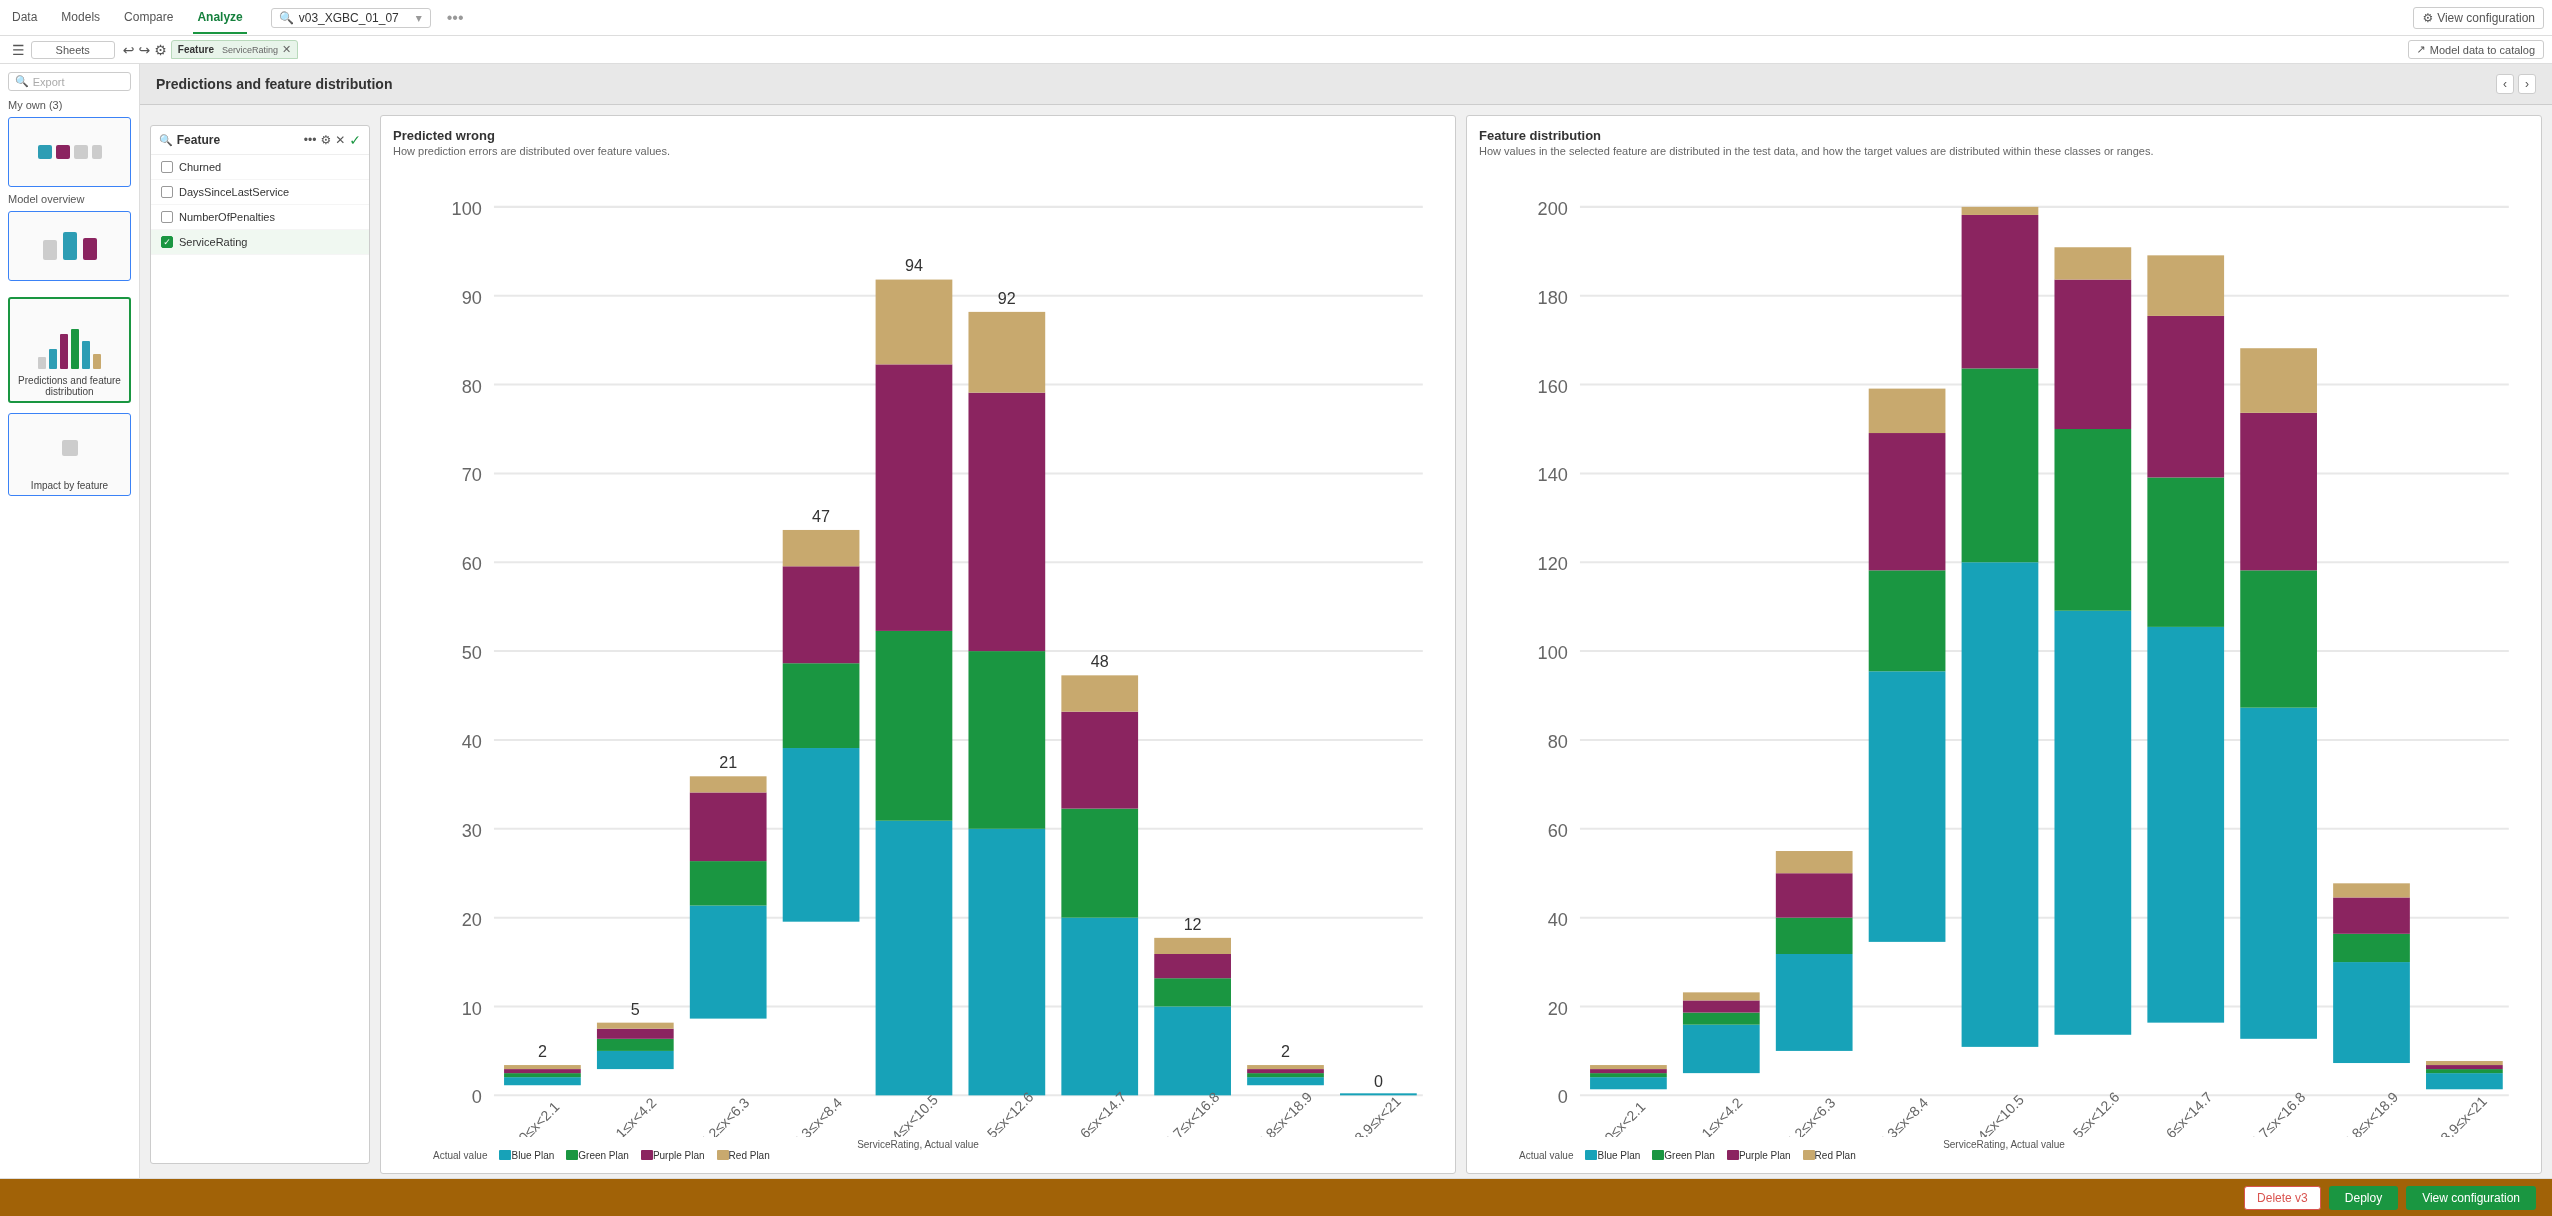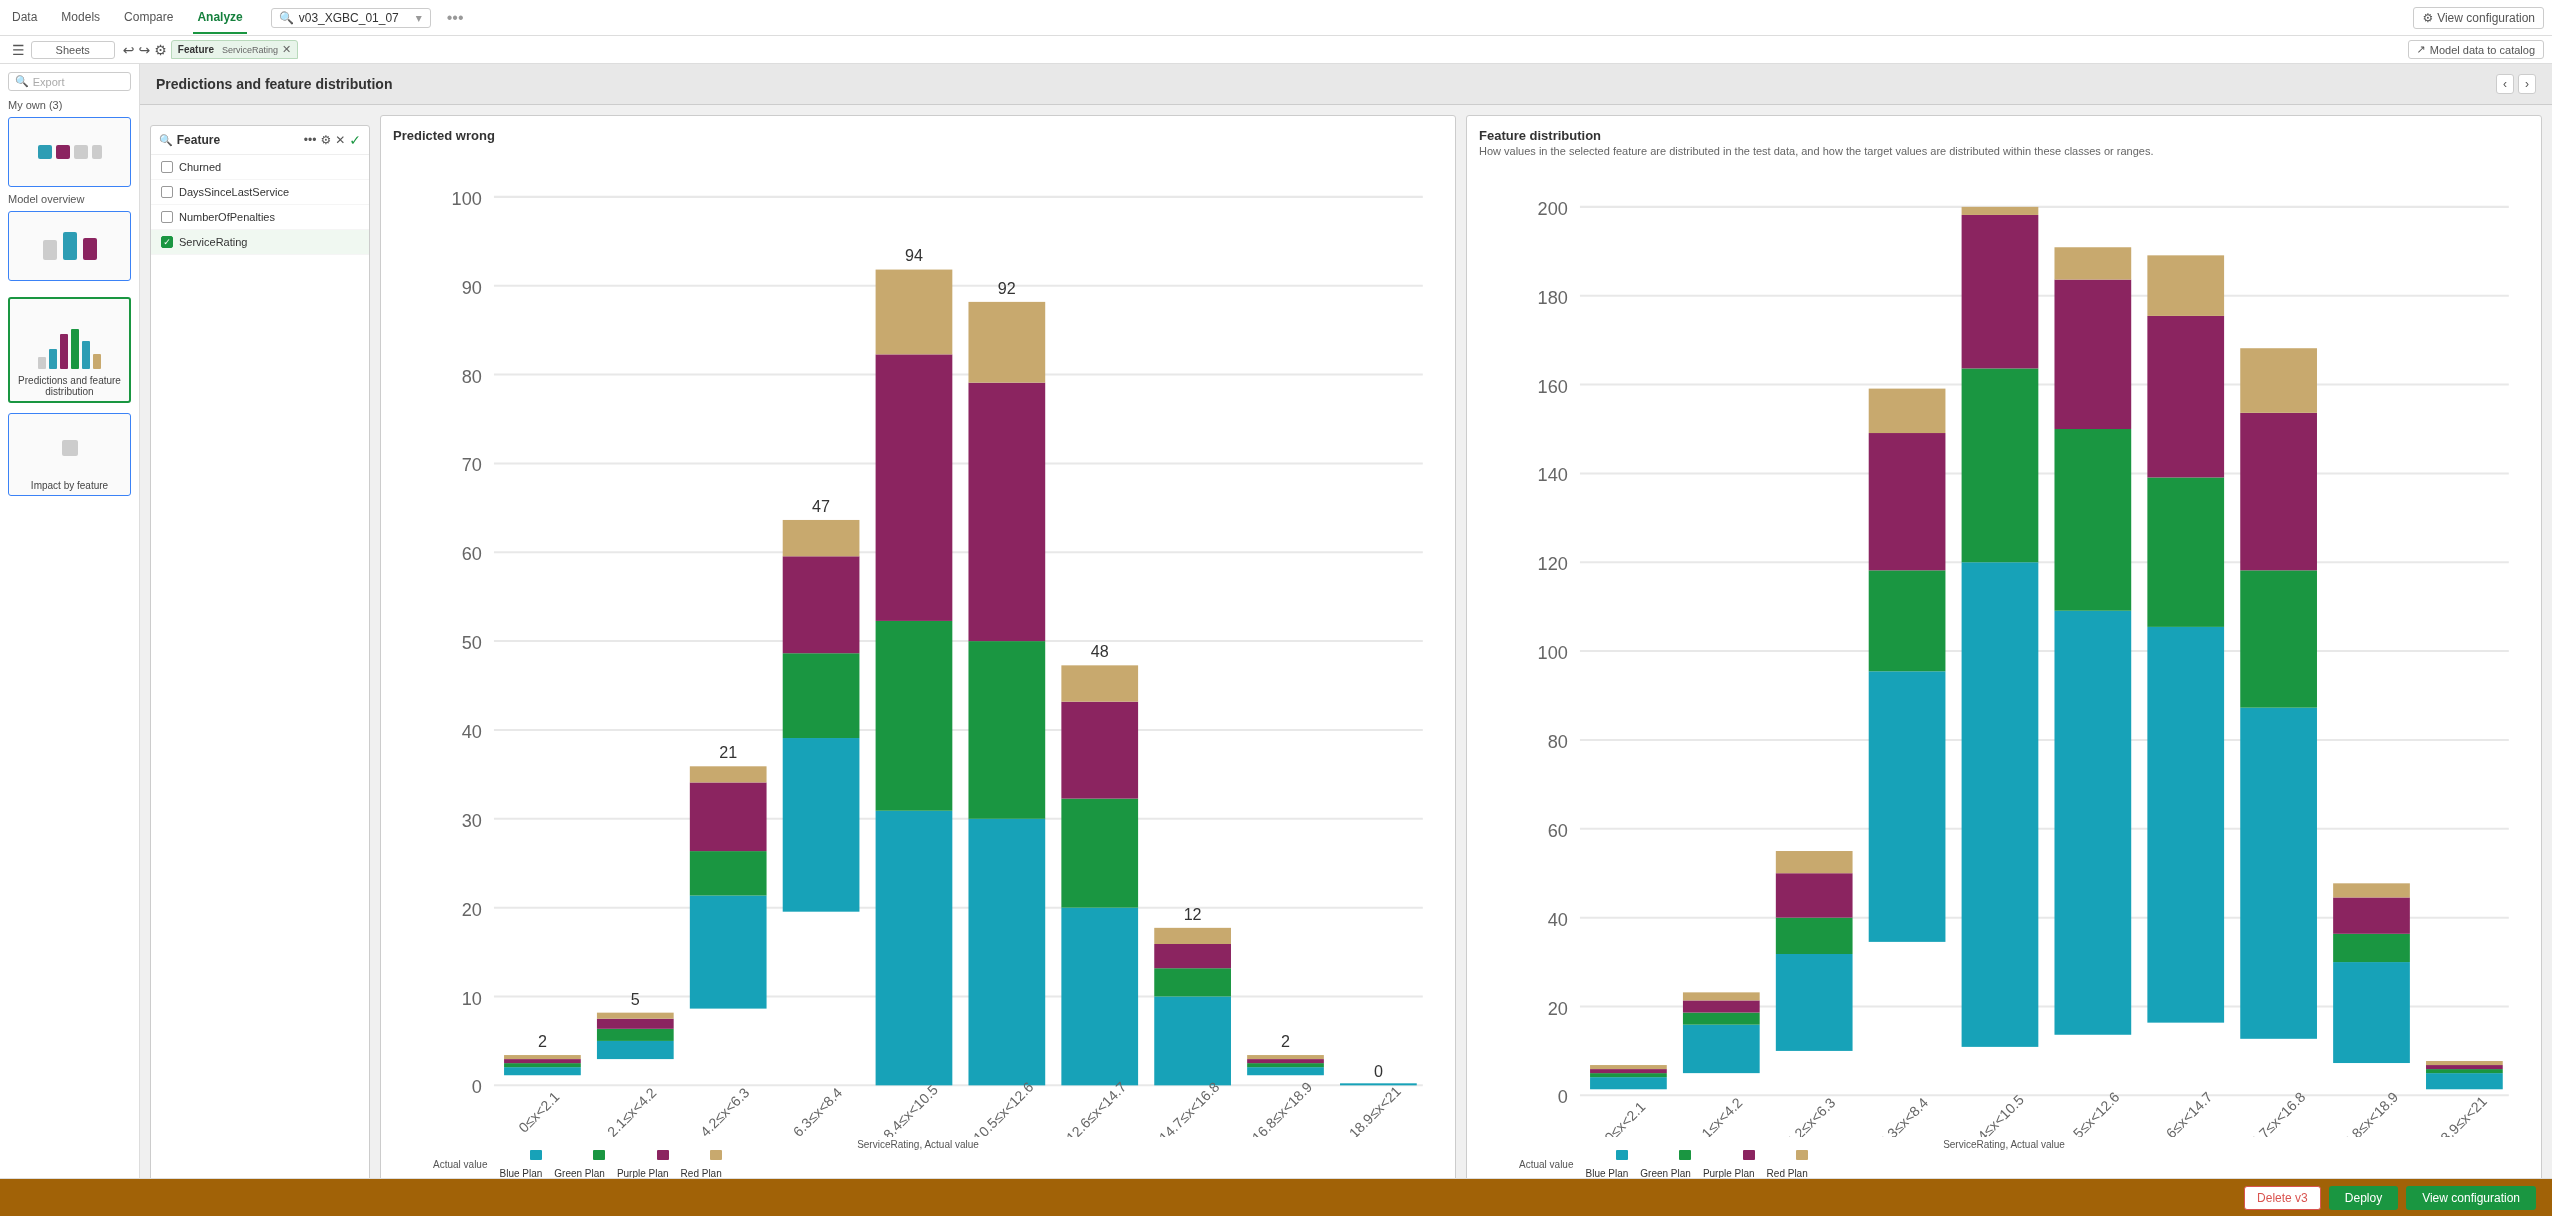--- a/index.html
+++ b/index.html
@@ -111,21 +111,21 @@
     .chart-subtitle { font-size: 11px; color: #666; margin-bottom: 8px; }
 
     
     .chart-svg-container { flex: 1; position: relative; overflow: hidden; }
 
     
     .chart-legend {
       display: flex; align-items: center; gap: 12px; 
       font-size: 10px; flex-wrap: wrap; padding-left: 40px;
     }
-    .legend-item { display: flex; align-items: flex-end; gap: 8px; flex-direction: column; }
+    .legend-item { display: flex; align-items: flex-start; gap: 0; }
     .legend-color { width: 12px; height: 10px; border-radius: 1px; }
 
     .chart-x-label { font-size: 10px; color: #555; text-align: center; margin-top: 2px; }
 
     
     .bottom-bar {
       height: 38px; background: #a16207; border-top: 1px solid #ddd;
       display: flex; align-items: center; justify-content: flex-end;
       padding: 0 16px; gap: 8px;
     }
@@ -275,20 +275,21 @@
           <span>NumberOfPenalties</span>
         </div>
         <div class="feature-item" style="background:#f0f8f1">
           <div class="feature-checkbox checked">✓</div>
           <span>ServiceRating</span>
         </div>
       </div>
 
       <div class="chart-panel">
         <div class="chart-title">Predicted wrong</div>
+        <div class="chart-subtitle">How prediction errors are distributed over feature values.</div>
 
         <div class="chart-svg-container">
           <svg id="predicted-wrong-svg" width="100%" height="100%" viewBox="0 0 520 480" preserveAspectRatio="xMidYMid meet">
 
             <text x="14" y="30" font-size="9" fill="#555" text-anchor="middle" transform="rotate(-90,14,240)">Predicted wrong</text>
 
             <line x1="50" y1="20" x2="510" y2="20" stroke="#e8e8e8" stroke-width="1"></line>
             <text x="44" y="24" font-size="9" fill="#666" text-anchor="end">100</text>
             <line x1="50" y1="64" x2="510" y2="64" stroke="#e8e8e8" stroke-width="1"></line>
             <text x="44" y="68" font-size="9" fill="#666" text-anchor="end">90</text>

